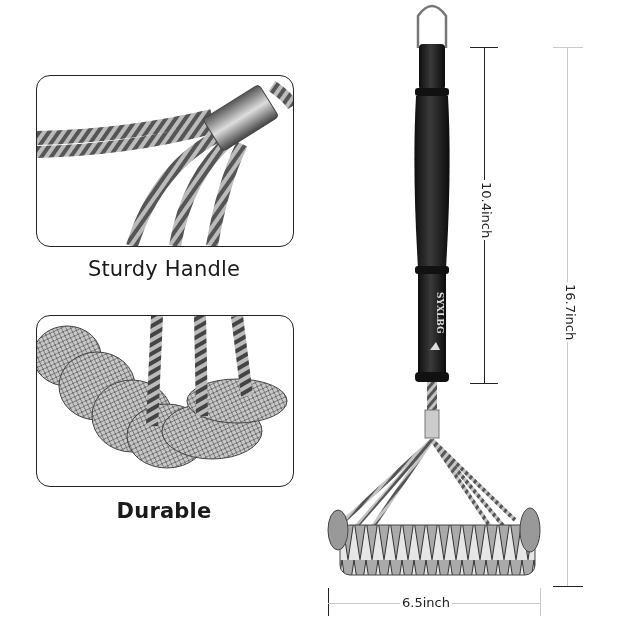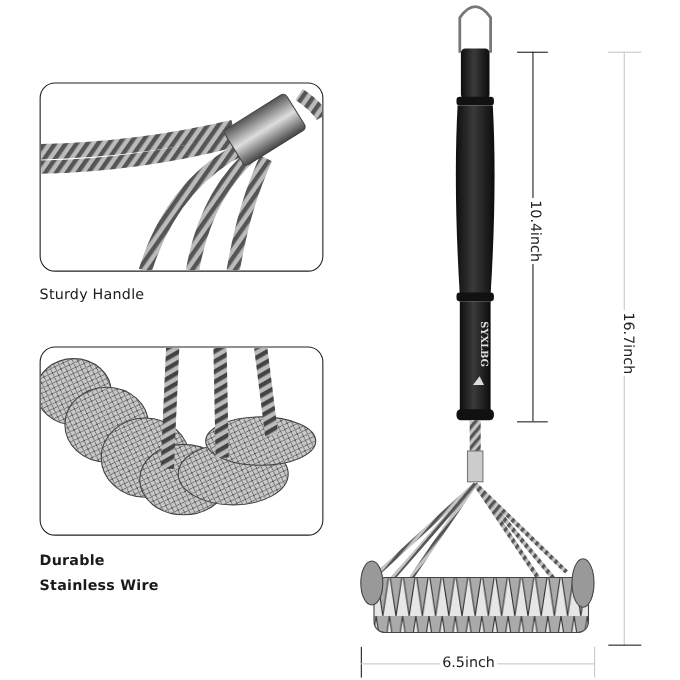--- a/index.html
+++ b/index.html
@@ -7,22 +7,22 @@
 
     .panel {
       position: absolute; left: 36px; width: 256px;
       border: 1.5px solid #222; border-radius: 14px; overflow: hidden; background: #fff;
     }
     .panel svg { display: block; }
     #panel-handle { top: 75px; height: 170px; }
     #panel-wire { top: 315px; height: 170px; }
 
     .caption {
-      position: absolute; left: 36px; width: 256px; text-align: left;
-      color: #1a1a1a; font-size: 13px; line-height: 22px; letter-spacing: 0.2px;
+      position: absolute; left: 36px; width: 256px; text-align: center;
+      color: #1a1a1a; font-size: 21px; line-height: 22px; letter-spacing: 0.2px;
     }
     #caption-handle { top: 258px; }
     #caption-wire { top: 500px; font-weight: bold; }
 
     .dim-line { position: absolute; background: #222; }
     .dim-line.gray { background: #c9c9c9; }
     .dim-label {
       position: absolute; font-size: 13px; color: #222; white-space: nowrap;
       transform-origin: left top; background: #fff; padding: 0 2px;
     }
@@ -85,21 +85,20 @@
       <ellipse cx="175" cy="115" rx="50" ry="28"></ellipse>
       <ellipse cx="200" cy="85" rx="50" ry="22"></ellipse>
     </g>
     <path d="M120 0 L115 110" stroke="url(#twist2)" stroke-width="12" fill="none"></path>
     <path d="M163 0 L165 100" stroke="url(#twist2)" stroke-width="12" fill="none"></path>
     <path d="M200 0 L210 80" stroke="url(#twist2)" stroke-width="12" fill="none"></path>
   </svg>
 </div>
 <div class="caption" id="caption-wire">
   <div>Durable</div>
-  <div>Stainless Wire</div>
 </div>
 
 <svg id="product" viewBox="320 0 230 600">
   <defs>
     <linearGradient id="handleGrad" x1="0" y1="0" x2="1" y2="0">
       <stop offset="0" stop-color="#0e0e0e"></stop>
         <stop offset="0.45" stop-color="#3a3a3a"></stop>
         <stop offset="1" stop-color="#0c0c0c"></stop>
     </linearGradient>
     <pattern id="twist3" width="6" height="6" patternUnits="userSpaceOnUse" patternTransform="rotate(40)">

